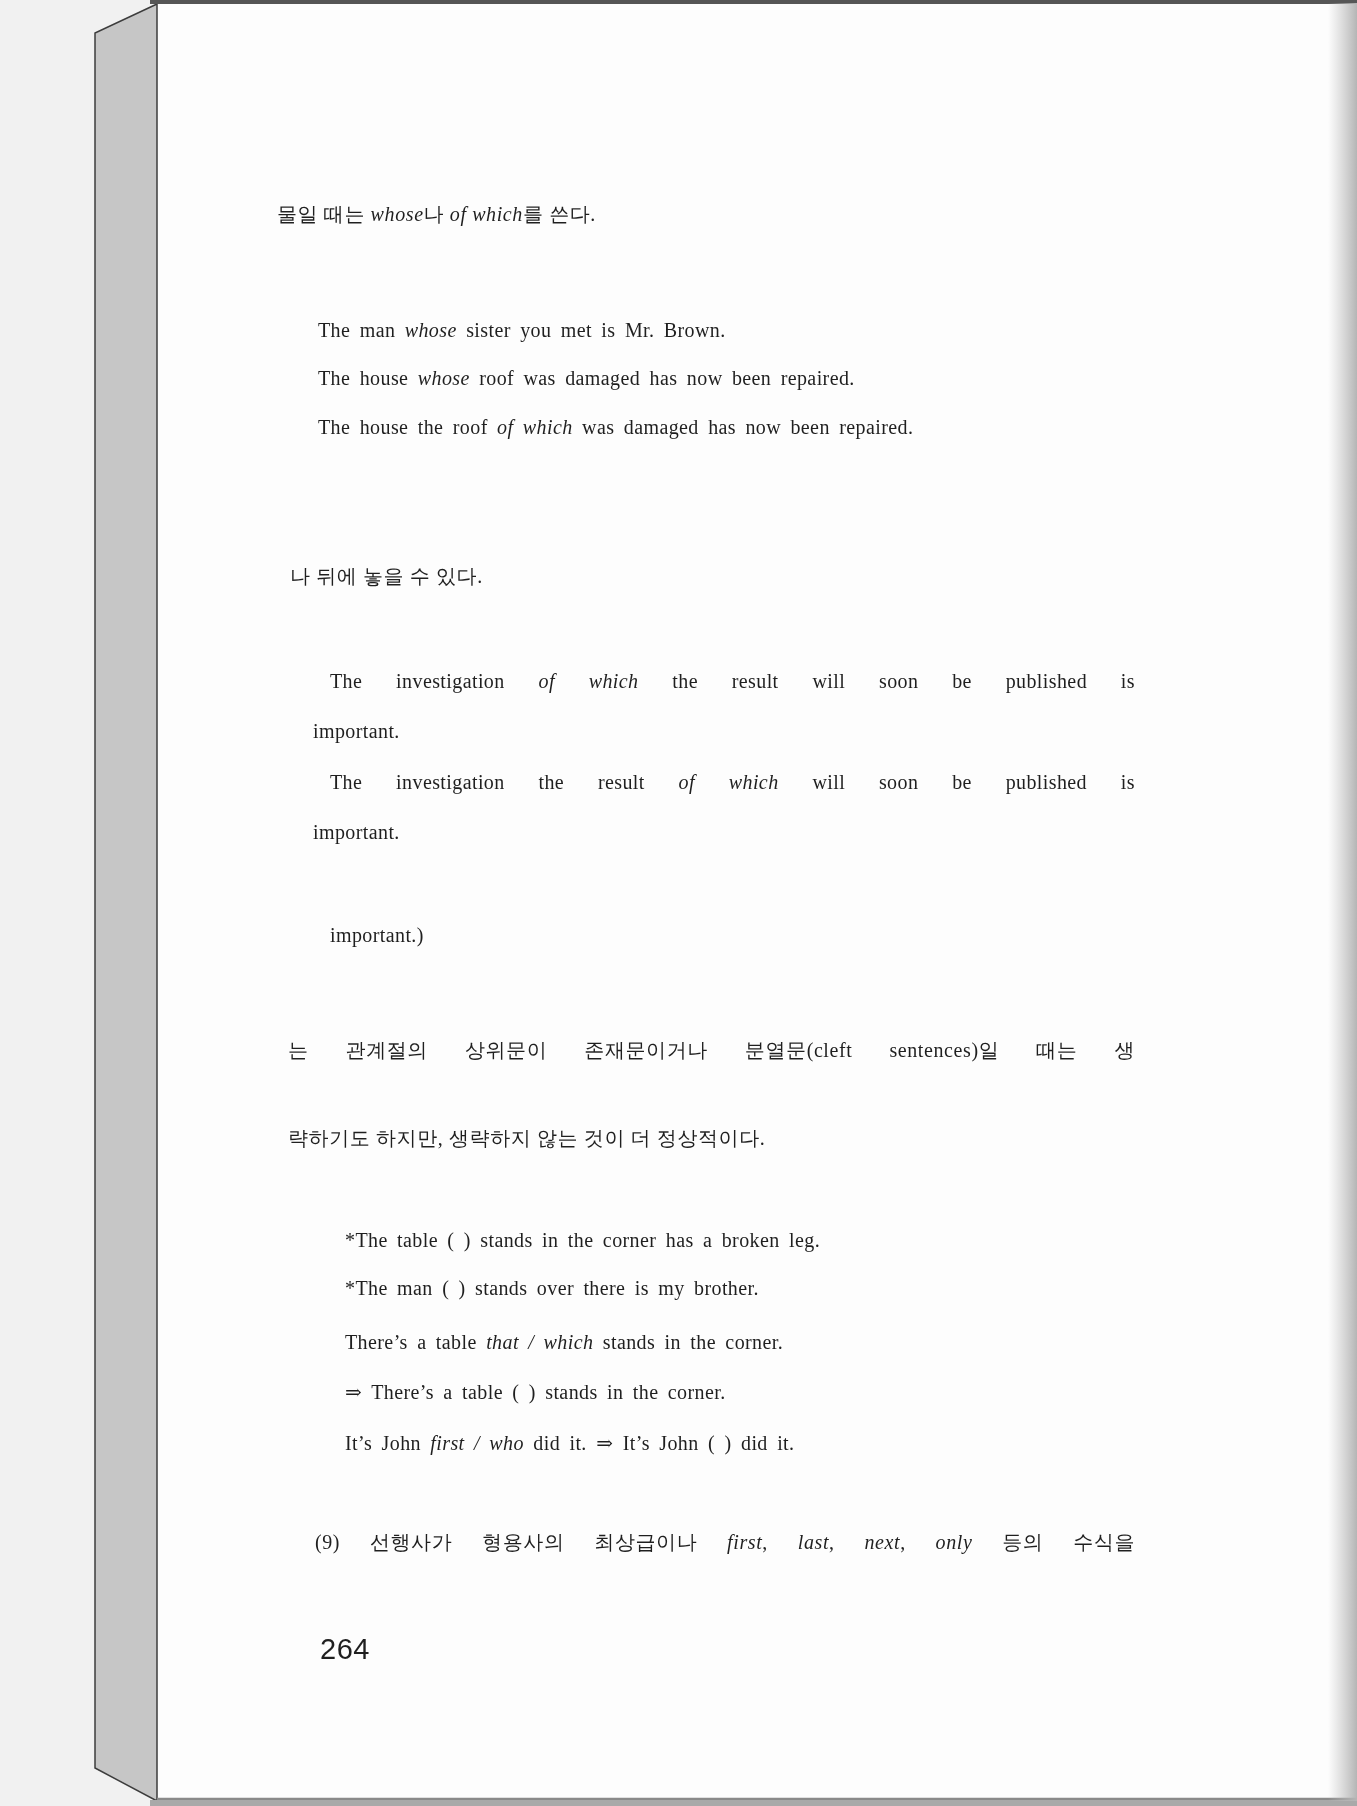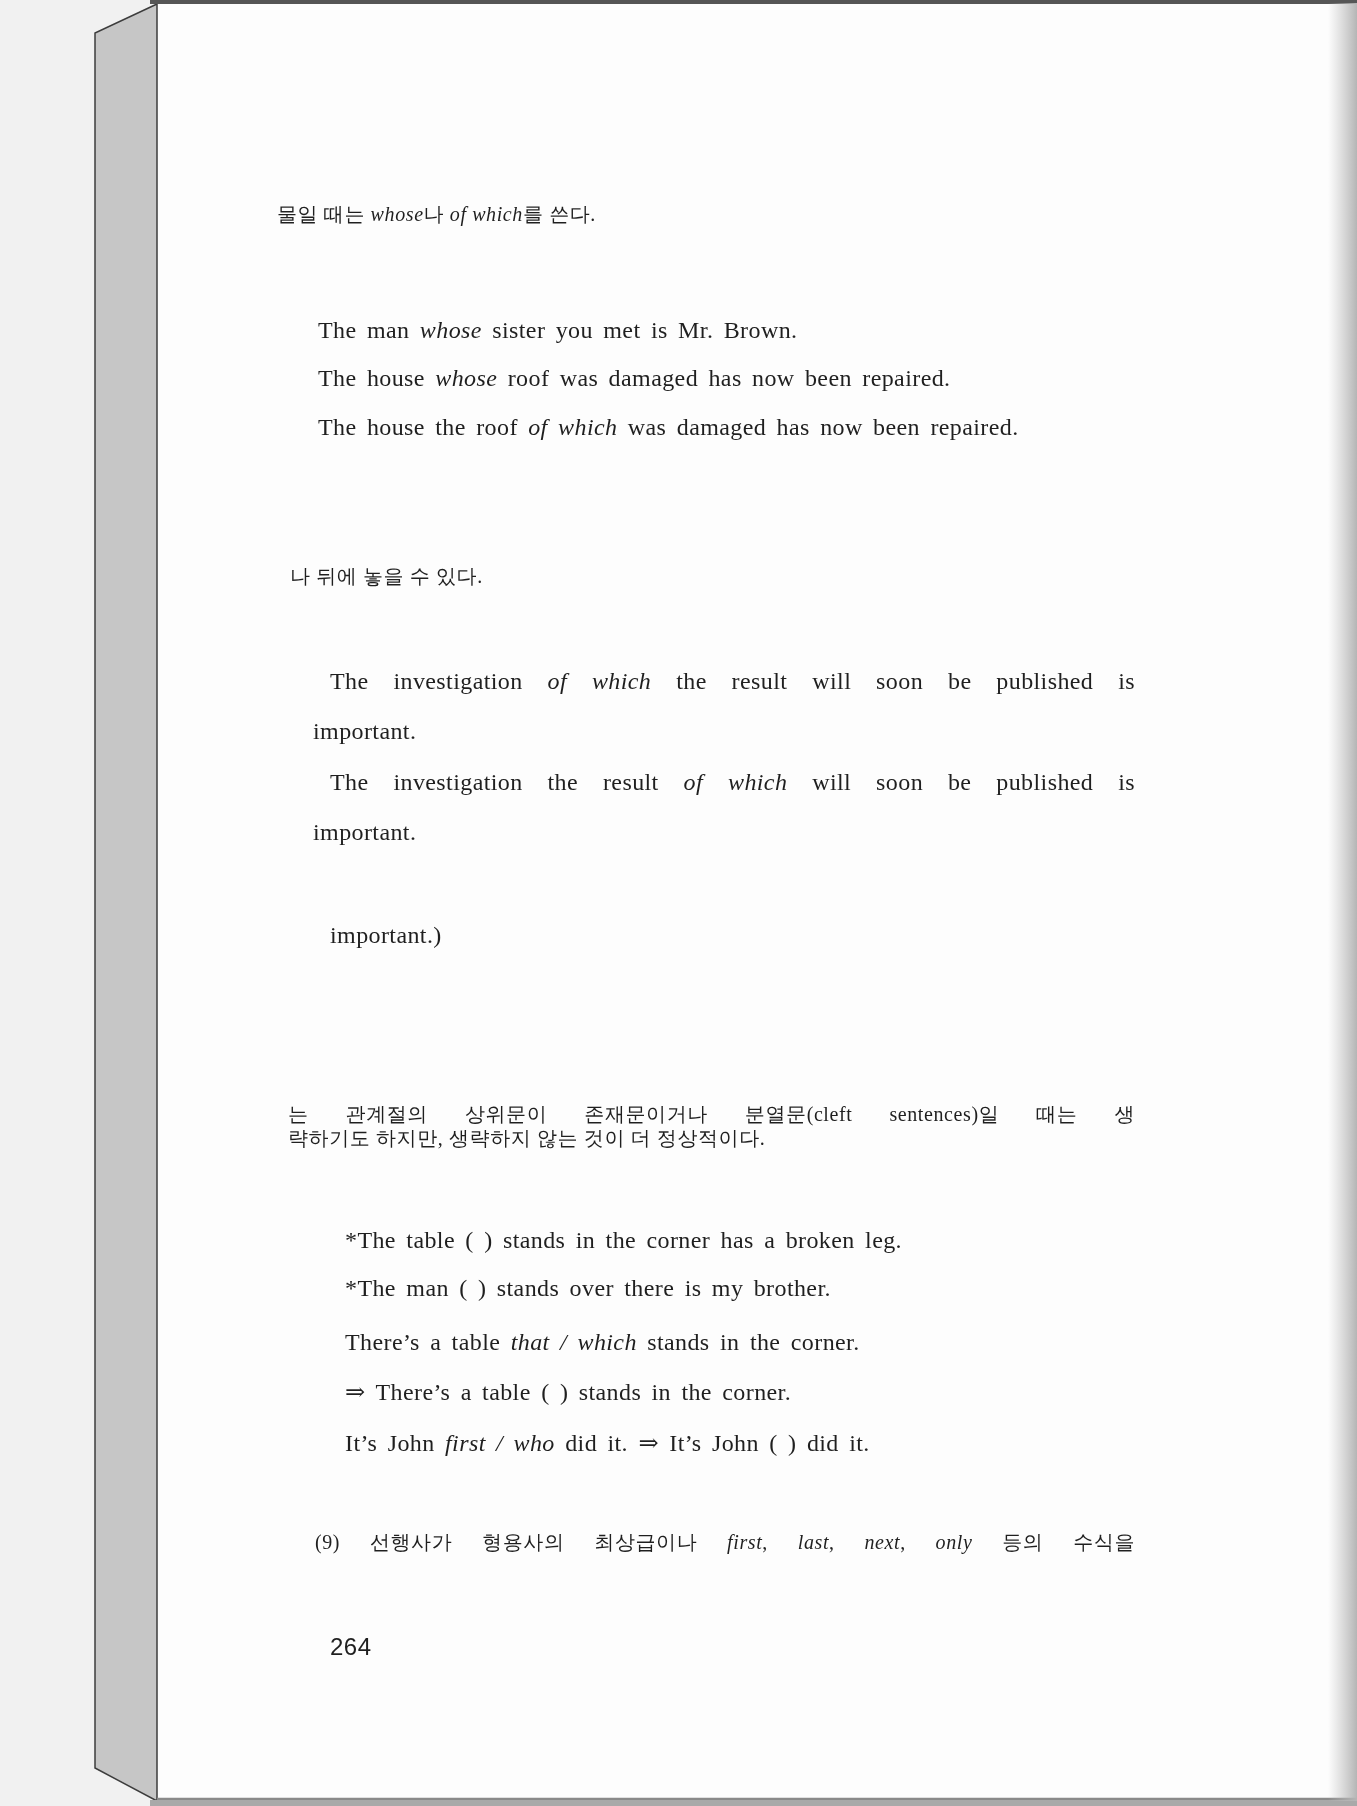--- a/index.html
+++ b/index.html
@@ -7,49 +7,49 @@
     width:1357px;height:1806px;
     background:var(--outer_bg,#f1f1f1);
     font-family:"Liberation Serif","DejaVu Serif",serif;
     overflow:hidden;position:relative;
   }
   .stage{position:absolute;inset:0;width:1357px;height:1806px;}
   .book-art{position:absolute;left:0;top:0;}
   .line{
     position:absolute;
     white-space:pre;
-    font-size:24px;
+    font-size:20px;
     line-height:36px;
     color:var(--ink,#1f1f1f);
     letter-spacing:.4px;
   }
   .line i{font-style:italic;}
   .k{font-size:20px;letter-spacing:.6px;}
   .ex{word-spacing:4px;}
   .j{white-space:normal;text-align:justify;text-align-last:justify;word-spacing:2px;}
   .page-number{
-    position:absolute;left:330px;top:1633px;
+    position:absolute;left:320px;top:1633px;
     font-family:"Liberation Sans","DejaVu Sans",sans-serif;
-    font-size:24px;color:var(--ink,#1f1f1f);letter-spacing:.5px;
+    font-size:29px;color:var(--ink,#1f1f1f);letter-spacing:.5px;
   }
   
   .l1{left:277px;top:196px}
   .l2{left:318px;top:312px}
   .l3{left:318px;top:360px}
   .l4{left:318px;top:409px}
   .l5{left:315px;top:506px;width:820px}
   .l6{left:290px;top:558px}
   .l7{left:330px;top:663px;width:805px}
   .l8{left:313px;top:713px}
   .l9{left:330px;top:764px;width:805px}
   .l10{left:313px;top:814px}
   .l11{left:347px;top:865px;width:788px}
   .l12{left:330px;top:917px}
   .l13{left:313px;top:1021px;width:822px}
-  .l14{left:288px;top:1096px;width:847px}
+  .l14{left:288px;top:1032px;width:847px}
   .l15{left:288px;top:1120px}
   .l16{left:345px;top:1222px}
   .l17{left:345px;top:1270px}
   .l18{left:345px;top:1324px}
   .l19{left:345px;top:1374px}
   .l20{left:345px;top:1425px}
   .l21{left:315px;top:1524px;width:820px}
 </style>
 </head>
 <body>

